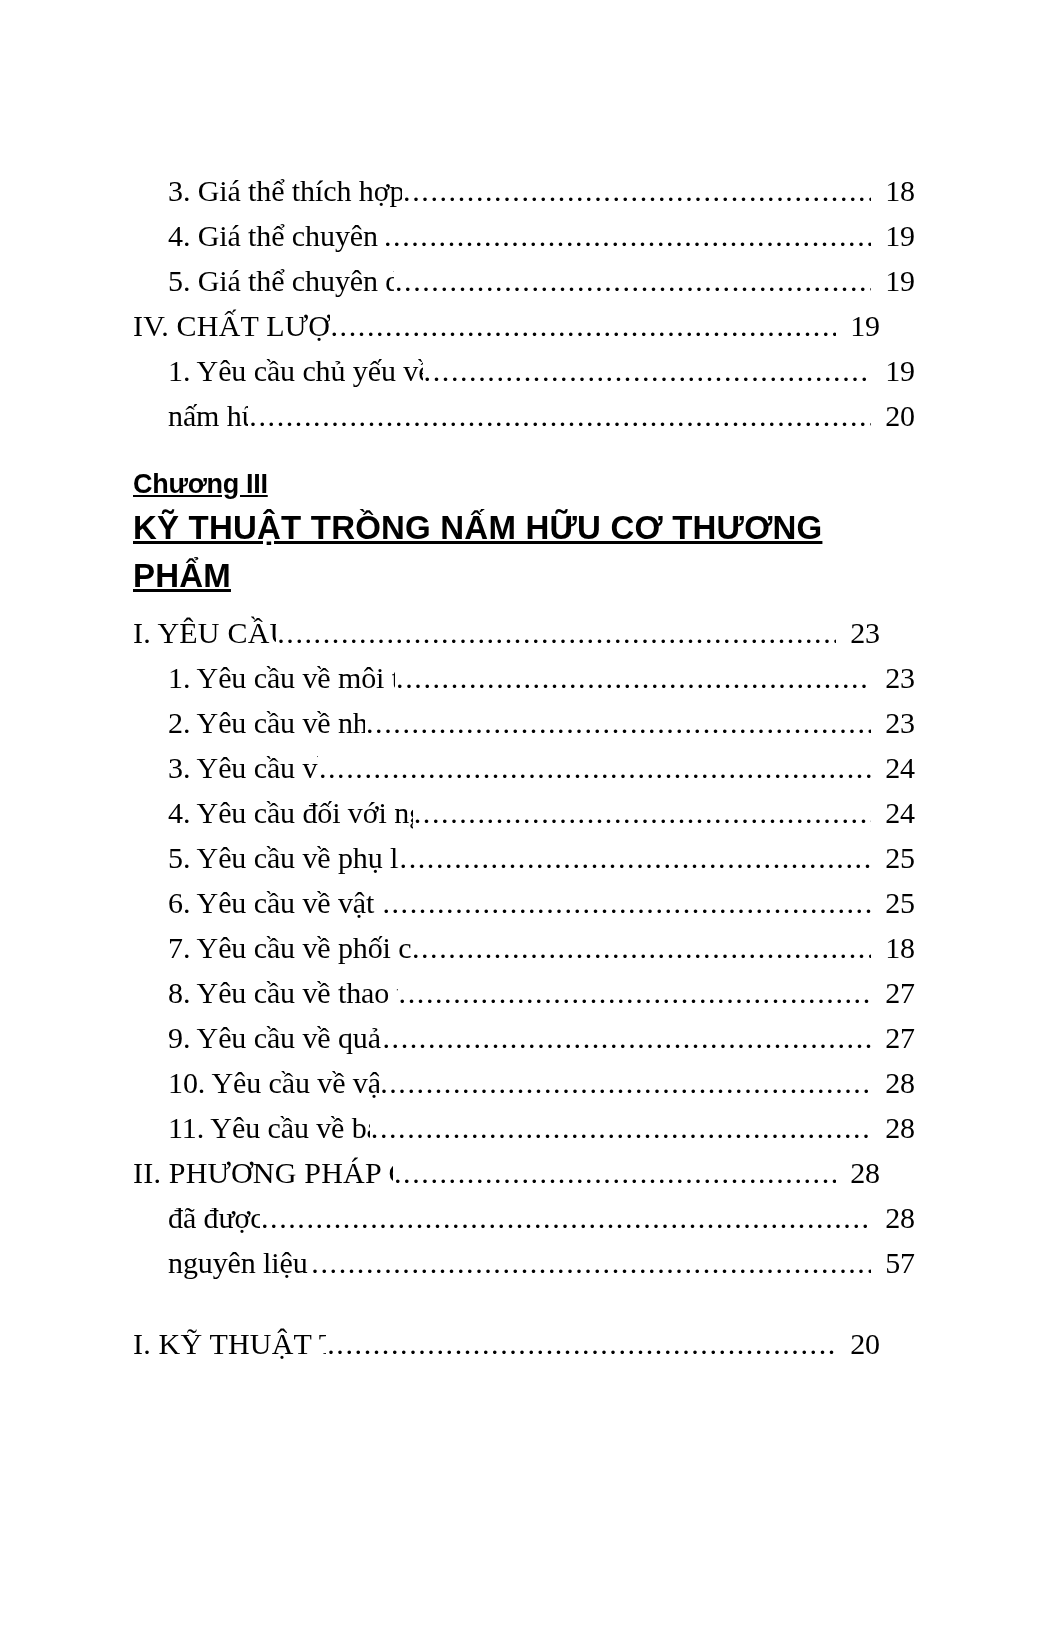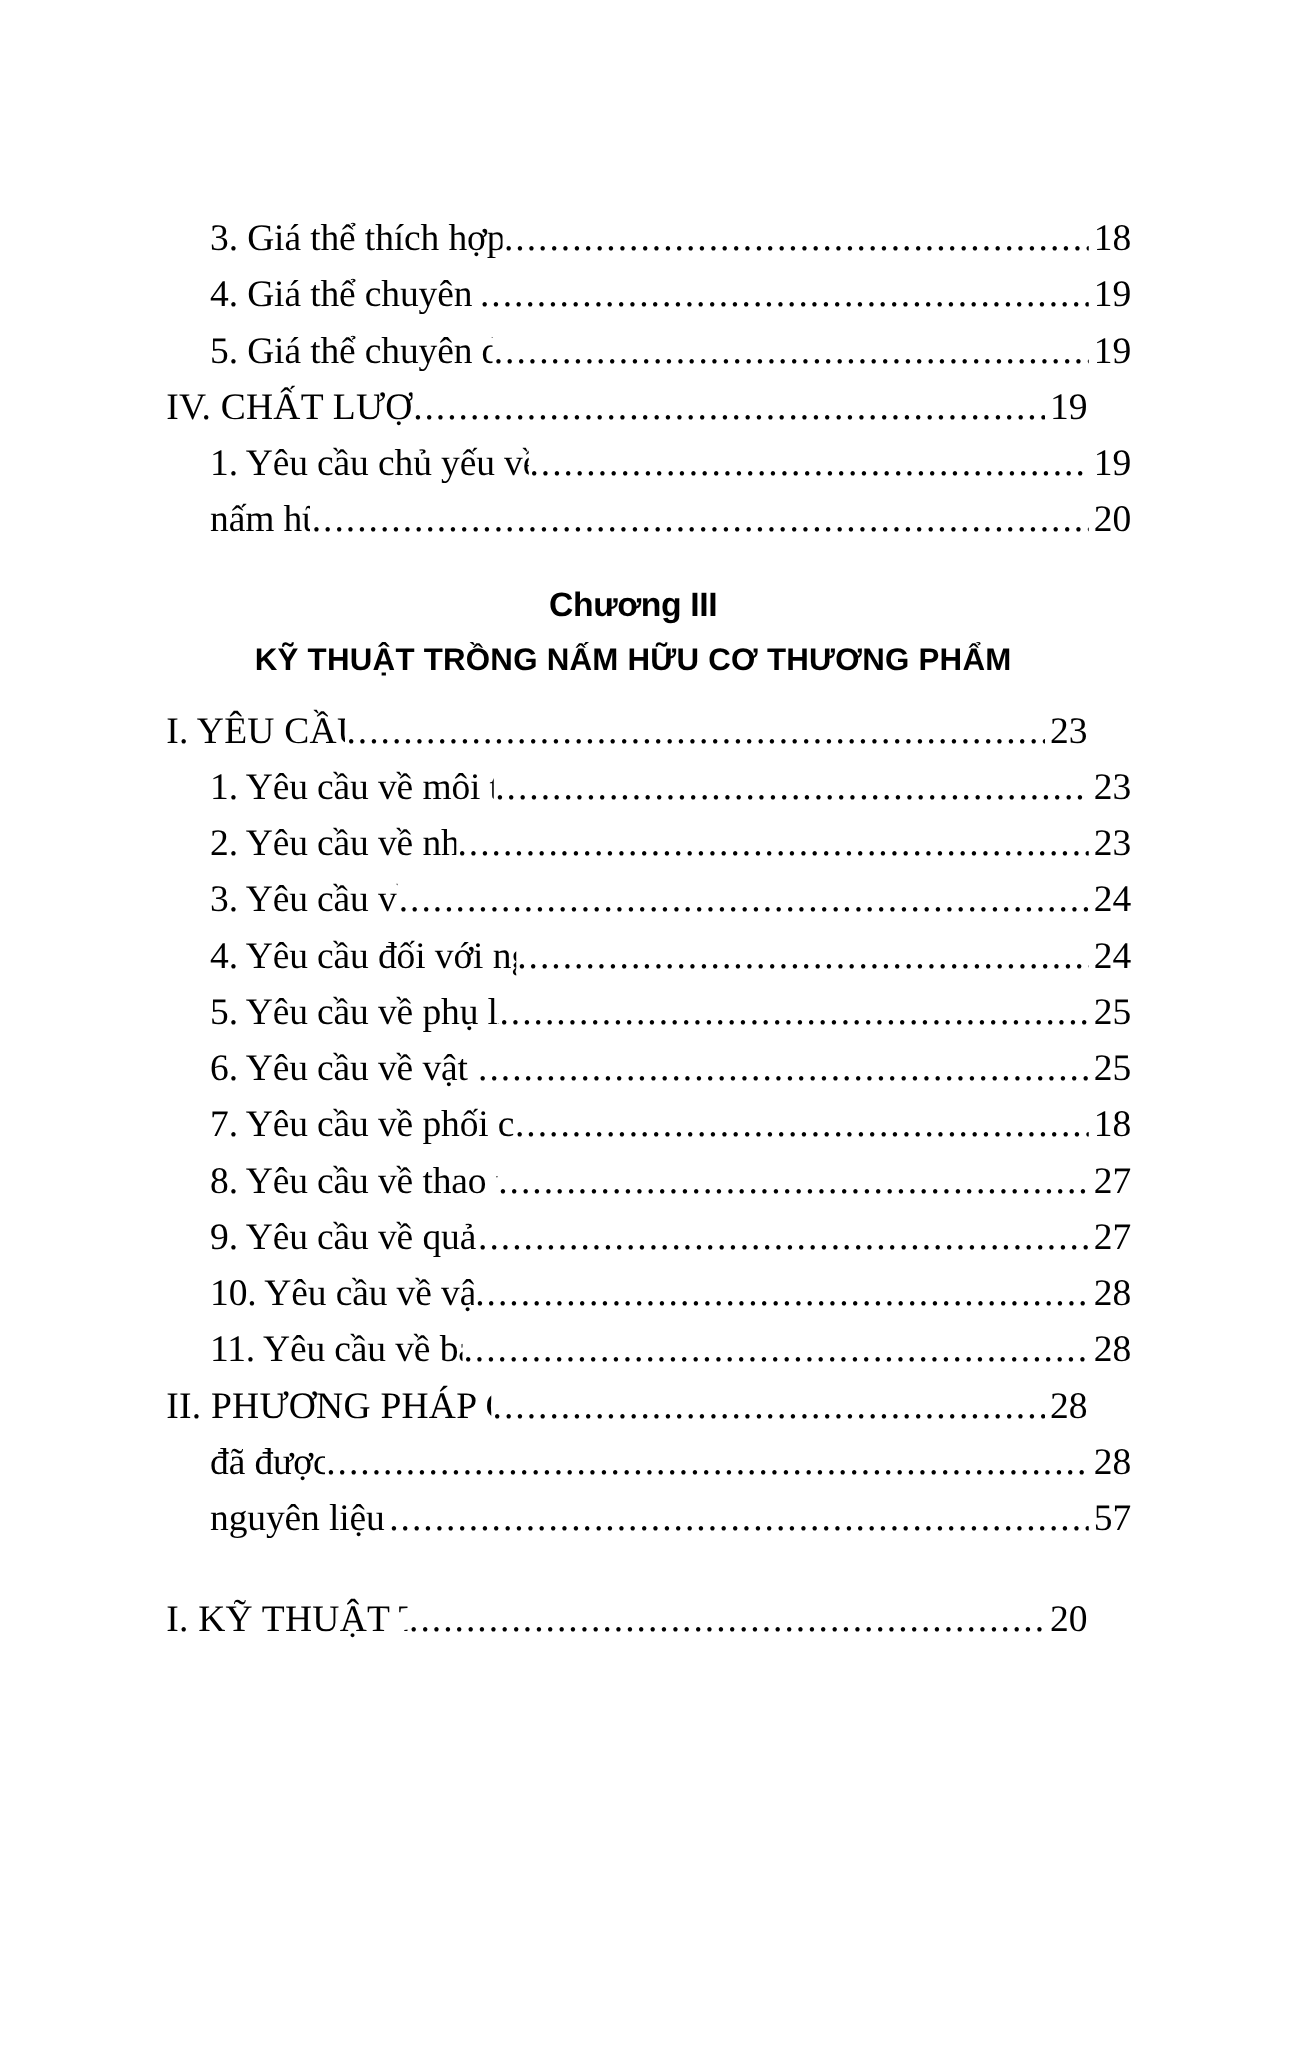--- a/index.html
+++ b/index.html
@@ -58,20 +58,21 @@
     color: #000;
   }
   .entry .leader::before {
     content: "........................................................................................................................";
     display: block;
     white-space: nowrap;
     overflow: hidden;
   }
   .entry .pageno {
     flex: 0 0 auto;
+    text-align: right;
     min-width: 40px;
     padding-left: 3px;
     font-family: Liberation Serif, serif;
   }
 
   
   .entry.level-roman {
     margin-left: 0;
     font-size: 30px;
   }
@@ -86,33 +87,34 @@
   .entry.cont {
     margin-left: 35px;
   }
 
   .spacer-sm { height: 10px; }
   .spacer-md { height: 26px; }
 
   
   .chapter-block {
     width: 747px;
-    text-align: center;
+    text-align: left;
+    text-decoration: underline;
   }
   .chapter-num {
     font-family: "Liberation Sans", "DejaVu Sans", sans-serif;
     font-weight: bold;
     font-size: 27px;
     line-height: 40px;
     letter-spacing: -0.3px;
   }
   .chapter-title {
     font-family: "Liberation Sans", "DejaVu Sans", sans-serif;
     font-weight: bold;
-    font-size: 25px;
+    font-size: 33px;
     line-height: 48px;
     letter-spacing: 0.2px;
   }
 </style>
 </head>
 <body>
 
 <div class="page">
   <div class="toc-body" id="toc-body">
       <div class="entry level-num">

